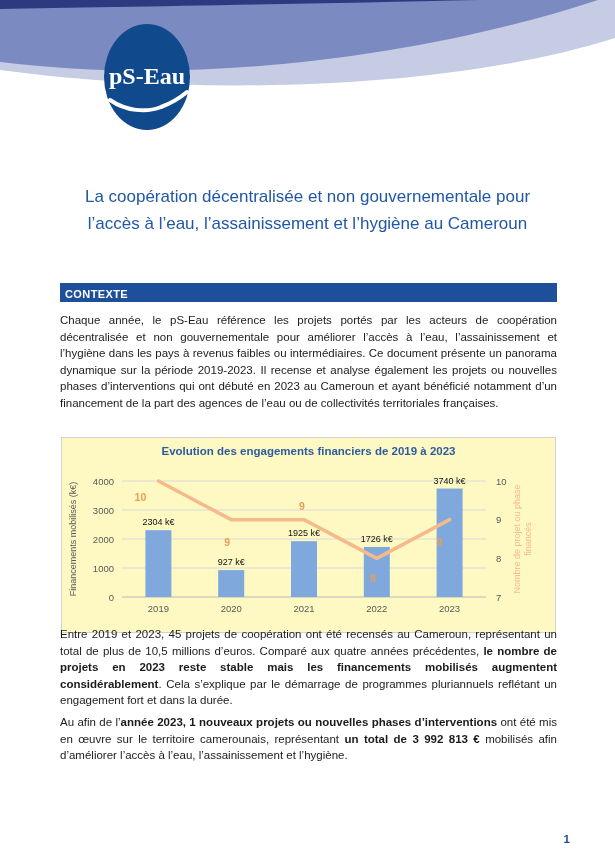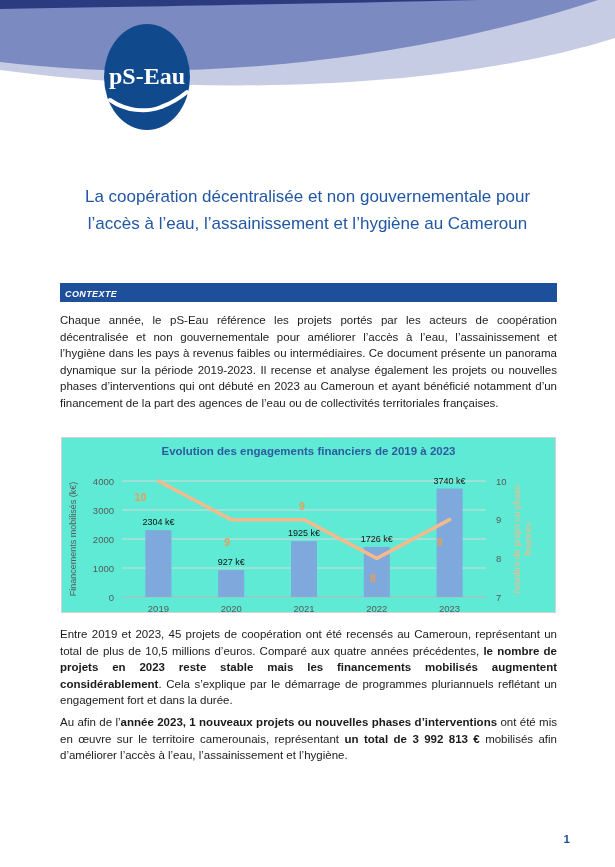--- a/index.html
+++ b/index.html
@@ -21,38 +21,38 @@
     font-size:17px; line-height:27px;
   }
 
   
   .section-bar {
     position:absolute; top:283px; left:60px; width:497px; height:19px;
     background:#1E4F9A; color:#ffffff; display:flex; align-items:center;
     padding-left:5px;
   }
   .section-bar .heading {
-    font-weight:bold; font-size:13px; letter-spacing:.4px;
-    font-variant:small-caps; text-transform:lowercase;font-style:italic;
+    font-weight:bold; font-size:16px; letter-spacing:.4px;
+    font-variant:small-caps; text-transform:lowercase;
   }
 
   
   .para {
     position:absolute; left:60px; width:497px;
     font-size:11.5px; line-height:16.6px; text-align:justify;
   }
   .para b { font-weight:bold; }
   .p1 { top:312px; }
   .p2 { top:626px; }
   .p3 { top:714px; }
 
   
   .chart-box {
-    position:absolute; top:437px; left:61px; width:495px; height:176px;
-    border:1.5px solid #d3d3d3; background:#5eead4; padding-top:7px;
+    position:absolute; top:437px; left:61px; width:495px; height:196px;
+    border:1.5px solid #d3d3d3; background:#fef9c3; padding-top:7px;
   }
   .chart-title {
     text-align:center; color:#2E5B9F; font-weight:bold; font-size:11.5px;
     margin-bottom:2px;
   }
   .chart-canvas { display:block; margin:0 auto; }
 
   
   .page-number {
     position:absolute; top:833px; left:550px; width:20px; text-align:right;

